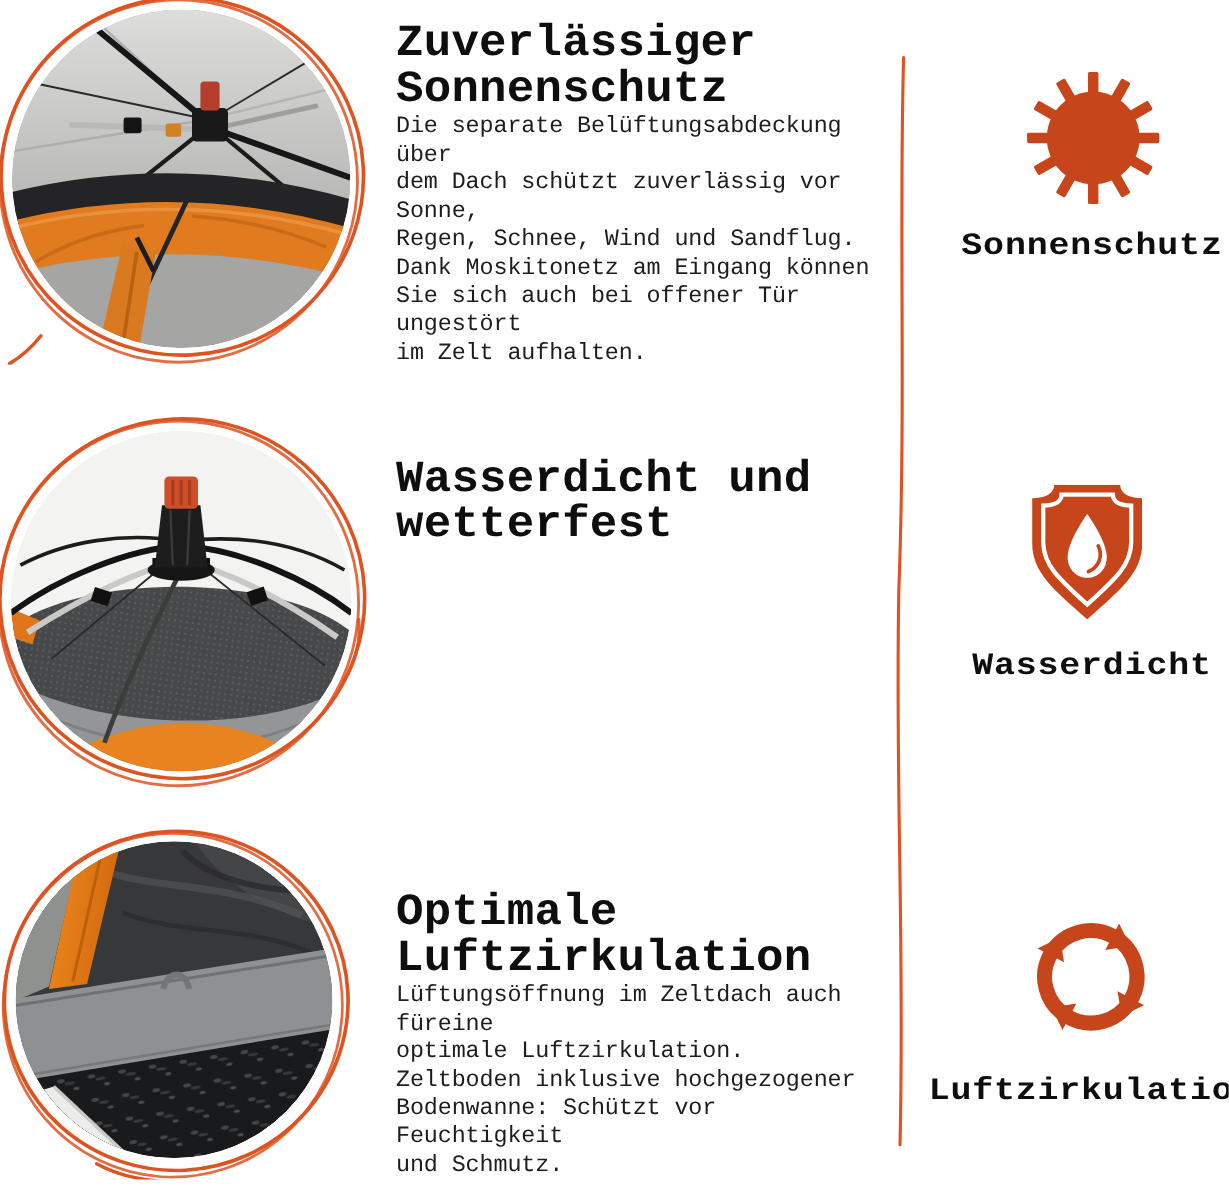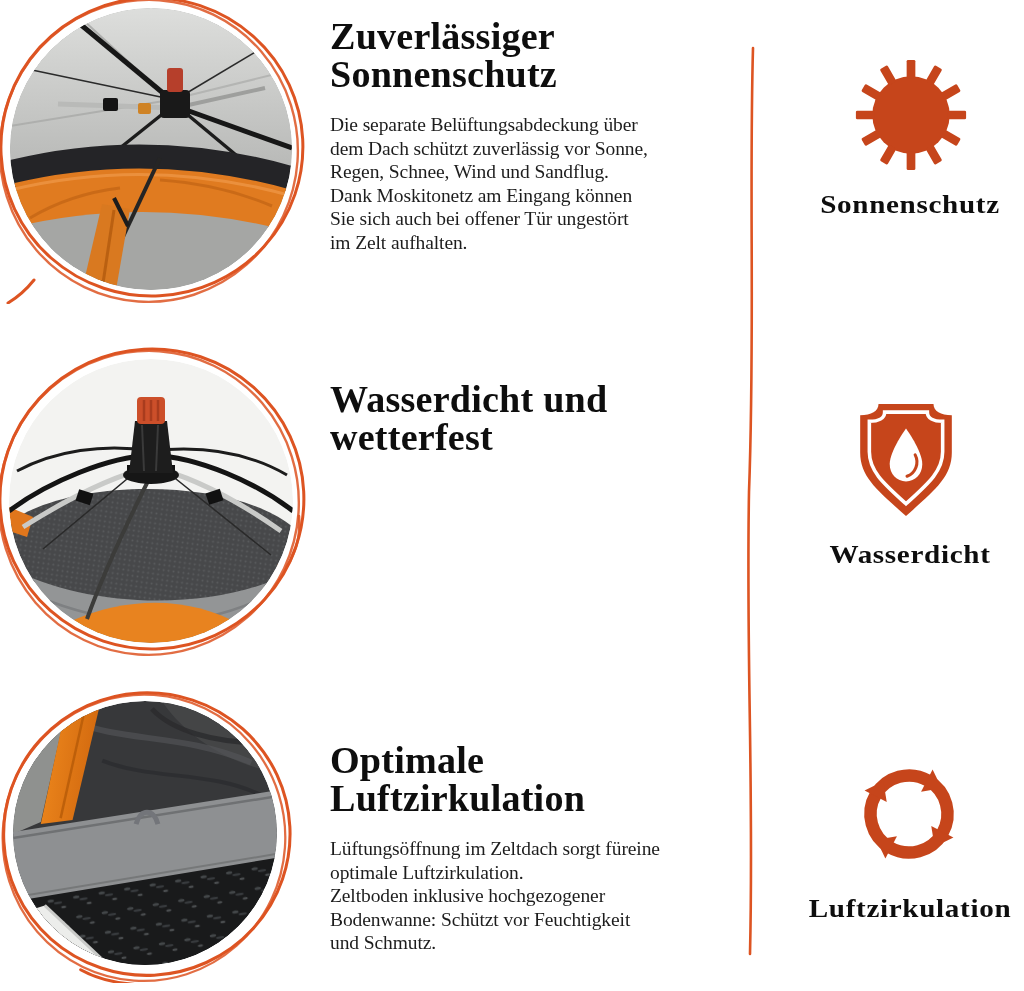--- a/index.html
+++ b/index.html
@@ -1,33 +1,33 @@
 <!DOCTYPE html>
 <html lang="de"><head>
 <meta charset="utf-8">
 <style>
   html,body{margin:0;padding:0;background:#ffffff;}
   .canvas{
     position:relative;width:1024px;height:991px;background:#ffffff;
-    overflow:hidden;font-family:Liberation Serif, serif;color:#111;
+    overflow:hidden;font-family:Liberation Mono, monospace;color:#111;
   }
   .abs{position:absolute;}
   
   .photo-wrap{position:absolute;}
   .photo-svg{display:block;border-radius:50%;}
   .ring-svg{position:absolute;pointer-events:none;}
   
   .heading{
     font-weight:700;font-size:37px;line-height:38px;color:#0e0e0e;
     white-space:pre-line;letter-spacing:0.2px;
     transform:scaleX(1.03);transform-origin:left top;
   }
   .body-text{
     font-size:19.5px;line-height:23.6px;color:#1d1d1d;
-    white-space:pre-line;letter-spacing:-0.1px;margin-top:19px;
+    white-space:pre-line;letter-spacing:-0.1px;
   }
   
   .icon-label{
     width:280px;text-align:center;font-weight:700;font-size:26px;
     color:#0e0e0e;white-space:nowrap;letter-spacing:0.6px;
     transform:scaleX(1.12);transform-origin:center top;
   }
   .divider-svg{position:absolute;left:740px;top:42px;}
 </style>
 </head>
@@ -233,21 +233,21 @@
       <g fill="none" stroke="#dd5422" stroke-linecap="round">
         <ellipse cx="156" cy="153" rx="151" ry="149" stroke-width="3.2" transform="rotate(-3 155 155)"></ellipse>
         <ellipse cx="153" cy="157" rx="149" ry="151" stroke-width="2.4" opacity="0.85" transform="rotate(4 155 155)"></ellipse>
         <path d="M86,296 C104,306 130,312 158,312" stroke-width="3"></path>
       </g>
     </svg>
   </div>
 
   <div class="abs heading" style="left:330px;top:742px;">Optimale
 Luftzirkulation</div>
-  <div class="abs body-text" style="left:330px;top:818px;width:410px;">Lüftungsöffnung im Zeltdach sorgt füreine
+  <div class="abs body-text" style="left:330px;top:818px;width:410px;">Lüftungsöffnung im Zeltdach auch füreine
 optimale Luftzirkulation.
 Zeltboden inklusive hochgezogener
 Bodenwanne: Schützt vor Feuchtigkeit
 und Schmutz.</div>
 
   <svg class="abs" style="left:856px;top:761px;" width="106" height="106" viewBox="0 0 110 110">
     <g stroke="#c6451b" fill="#c6451b">
       <g id="arr">
         <path d="M20.4,35 A40,40 0 0 1 75,20.4" fill="none" stroke-width="13"></path>
         <path d="M88.9,28.4 L67.5,31.9 L79.5,8.9 Z" stroke="none"></path>

